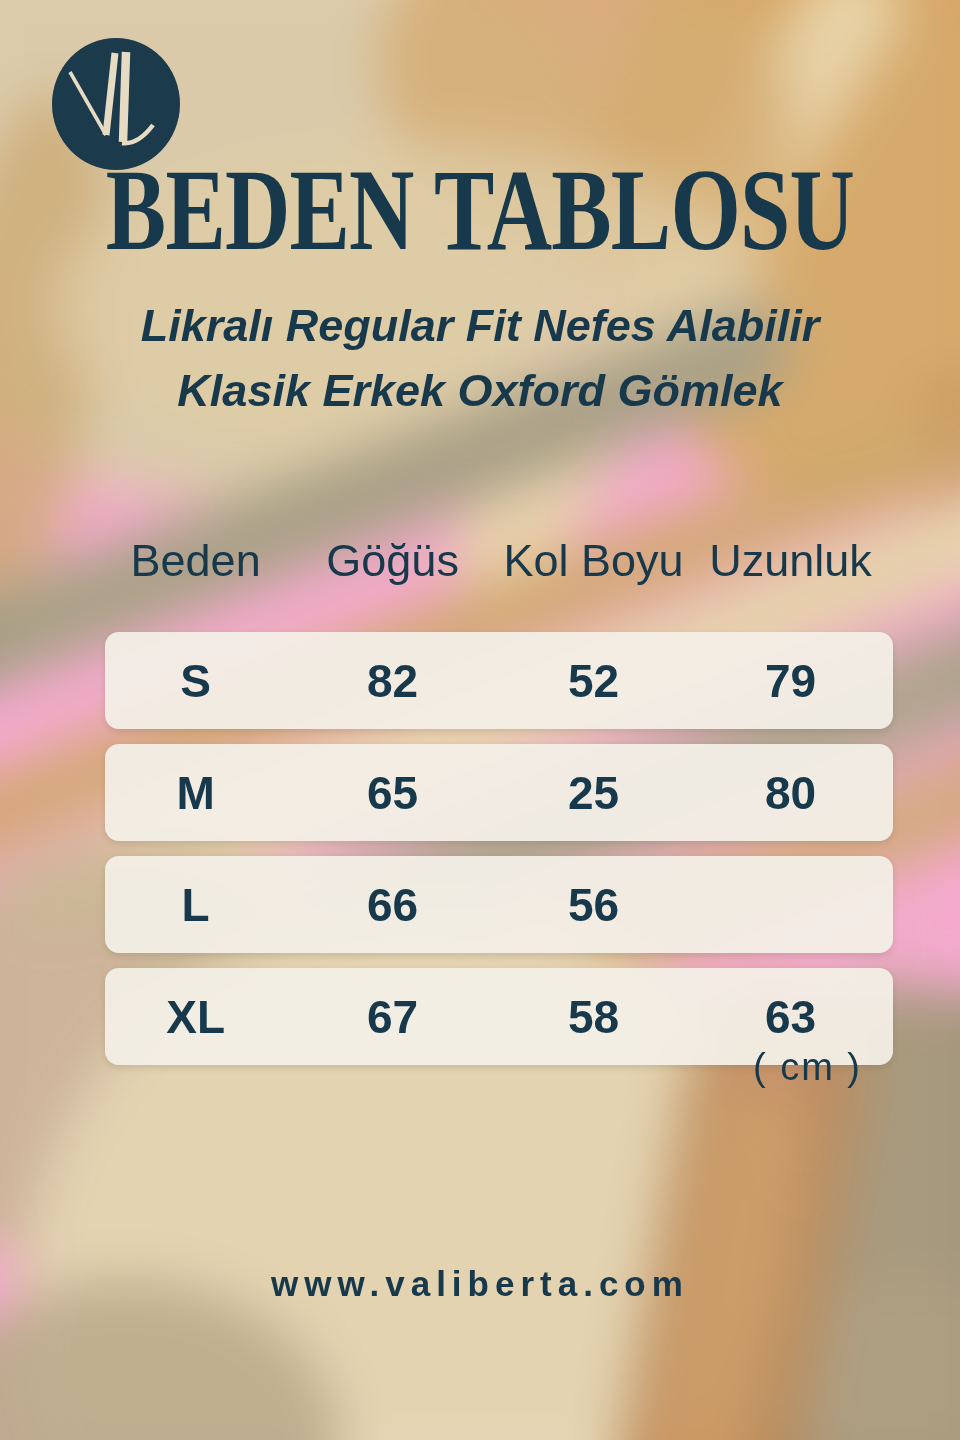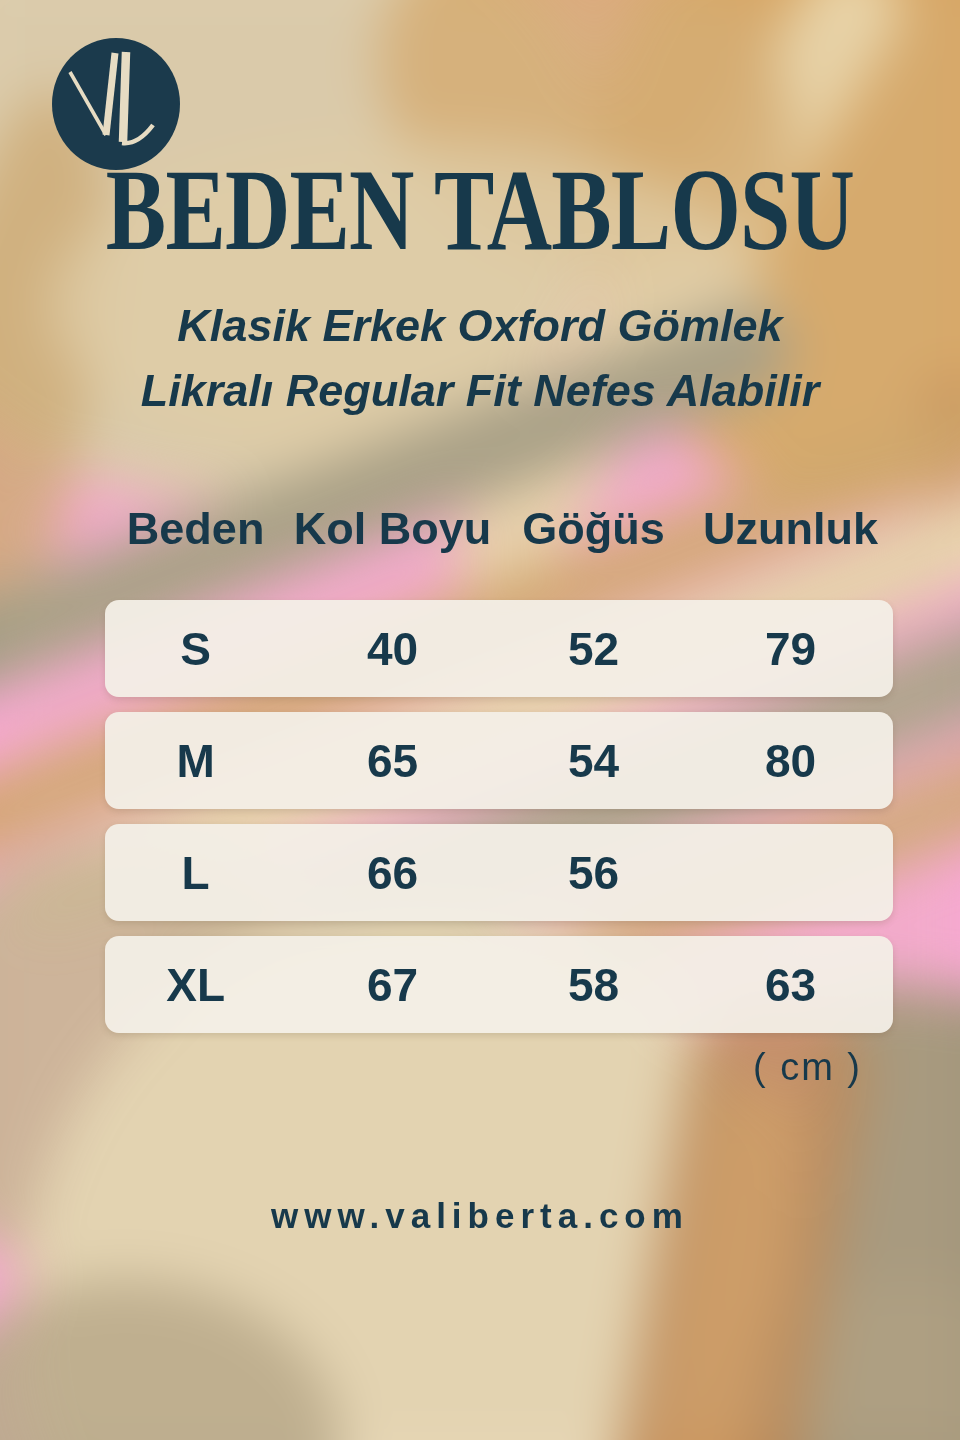--- a/index.html
+++ b/index.html
@@ -76,45 +76,46 @@
   .size-table { position: absolute; left: 105px; top: 505px; width: 788px; }
 
   .grid-cols {
     display: grid;
     grid-template-columns: 23% 27% 24% 26%;
     align-items: center;
     text-align: center;
   }
 
   .thead {
-    font-weight: 700;
+    font-weight: 400;
     font-size: 45px;
     line-height: 48px;
     margin-bottom: 47px;
+    margin-top: 32px;
   }
 
   .trow {
     height: 97px;
     margin-bottom: 15px;
     background: rgba(243, 239, 231, 0.94);
     border-radius: 14px;
     box-shadow: 0 3px 6px rgba(105, 88, 60, 0.18);
     font-weight: 700;
     font-size: 46px;
   }
 
   .cm-note {
     position: absolute; top: 1046px; right: 98px;
     font-size: 38px;
     font-weight: 400;
     letter-spacing: 2px;
   }
 
   .website {
-    position: absolute; left: 0; top: 1196px; width: 100%;
+    position: absolute; left: 0; top: 1264px; width: 100%;
     text-align: center;
     font-weight: 700;
     font-size: 35px;
     letter-spacing: 6px;
   }
 </style>
 </head>
 <body>
 
 <div class="poster">
@@ -150,44 +151,44 @@
         <path d="M 18 34 L 54 97" stroke-width="3.6"></path>
         <path d="M 54 97 L 63 15" stroke-width="7"></path>
         <path d="M 74 14 L 71 104" stroke-width="8.5"></path>
         <path d="M 70 105 Q 86 107 101 87" stroke-width="4.5"></path>
       </g>
     </svg>
 
     <div class="title">BEDEN TABLOSU</div>
 
     <div class="subtitle">
+      <div>Likralı Regular Fit Nefes Alabilir</div>
       <div>Klasik Erkek Oxford Gömlek</div>
-      <div>Likralı Regular Fit Nefes Alabilir</div>
     </div>
 
     <div class="size-table">
 
       <div class="grid-cols thead">
         <span>Beden</span>
+        <span>Göğüs</span>
         <span>Kol Boyu</span>
-        <span>Göğüs</span>
         <span>Uzunluk</span>
       </div>
 
       <div class="grid-cols trow">
         <span>S</span>
-        <span>40</span>
+        <span>82</span>
         <span>52</span>
         <span>79</span>
       </div>
 
       <div class="grid-cols trow">
         <span>M</span>
         <span>65</span>
-        <span>54</span>
+        <span>25</span>
         <span>80</span>
       </div>
 
       <div class="grid-cols trow">
         <span>L</span>
         <span>66</span>
         <span>56</span>
       </div>
 
       <div class="grid-cols trow">

